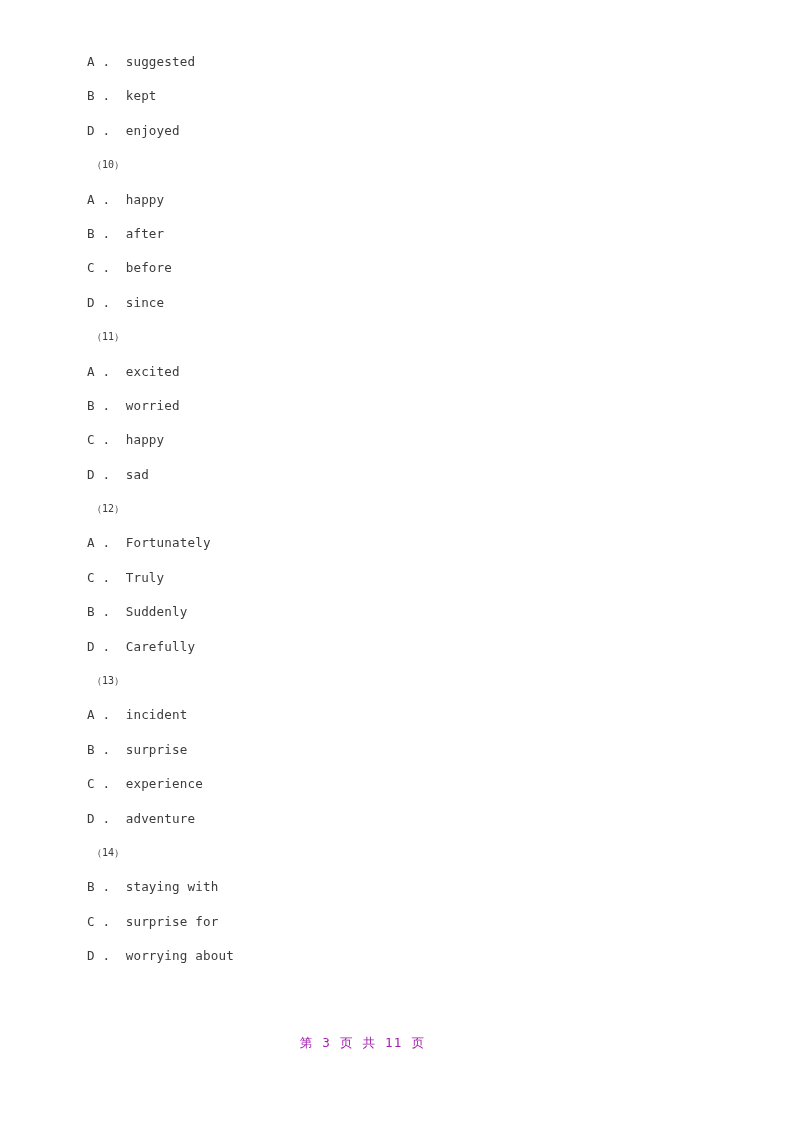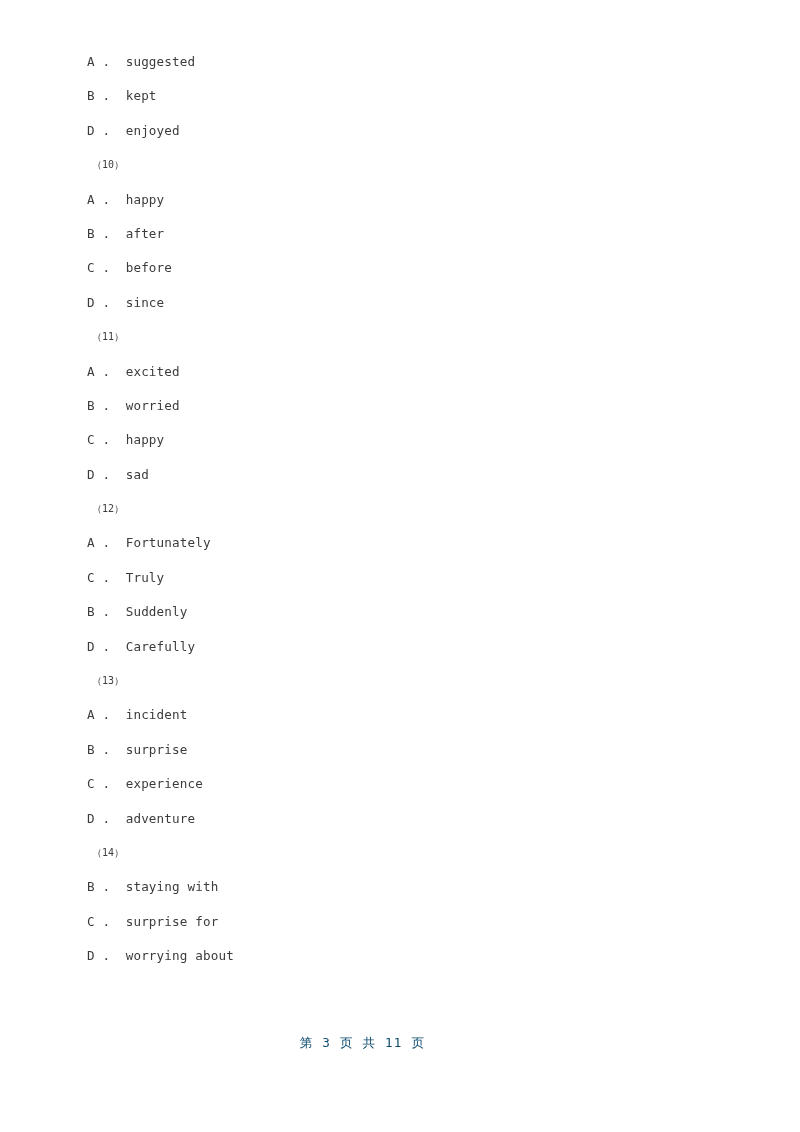--- a/index.html
+++ b/index.html
@@ -69,21 +69,21 @@
   }
 
   .footer {
     position: absolute;
     left: 0;
     top: 1032px;
     width: 725px;
     text-align: center;
     font-size: 12.6px;
     line-height: 22px;
-    color: #0c4a6e;
+    color: #a21caf;
     font-family: "DejaVu Sans Mono", "Liberation Mono", monospace;
     letter-spacing: 1.2px;
     white-space: pre;
   }
 </style>
 </head>
 <body>
 
 <div class="page">
   <div class="content">

